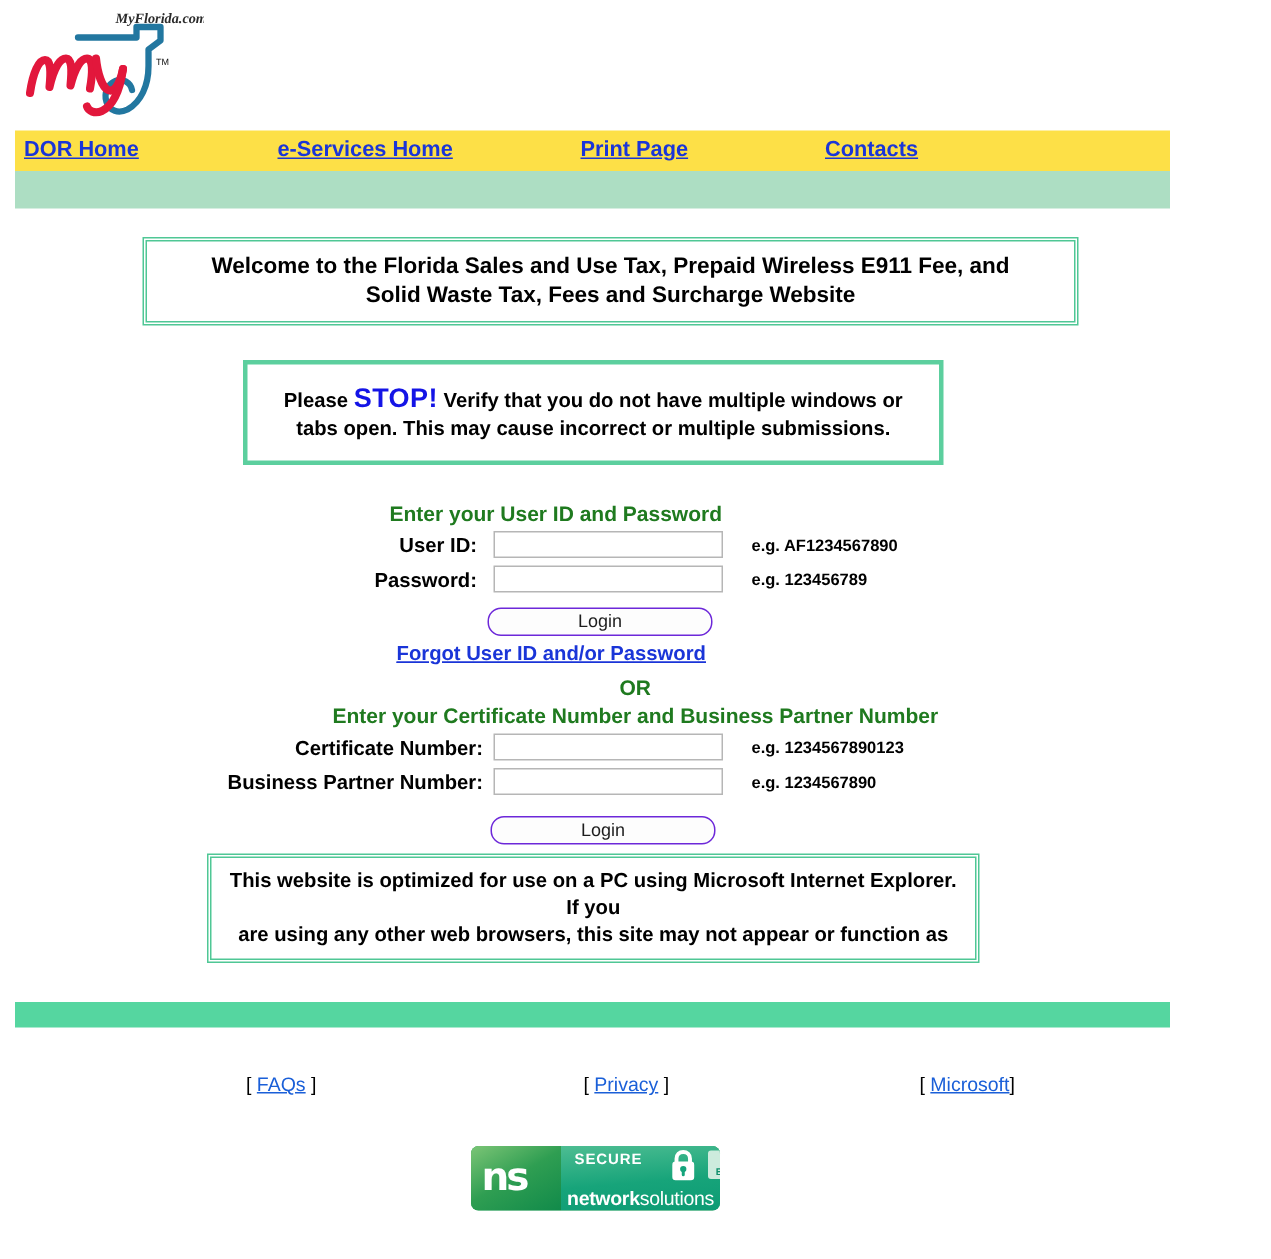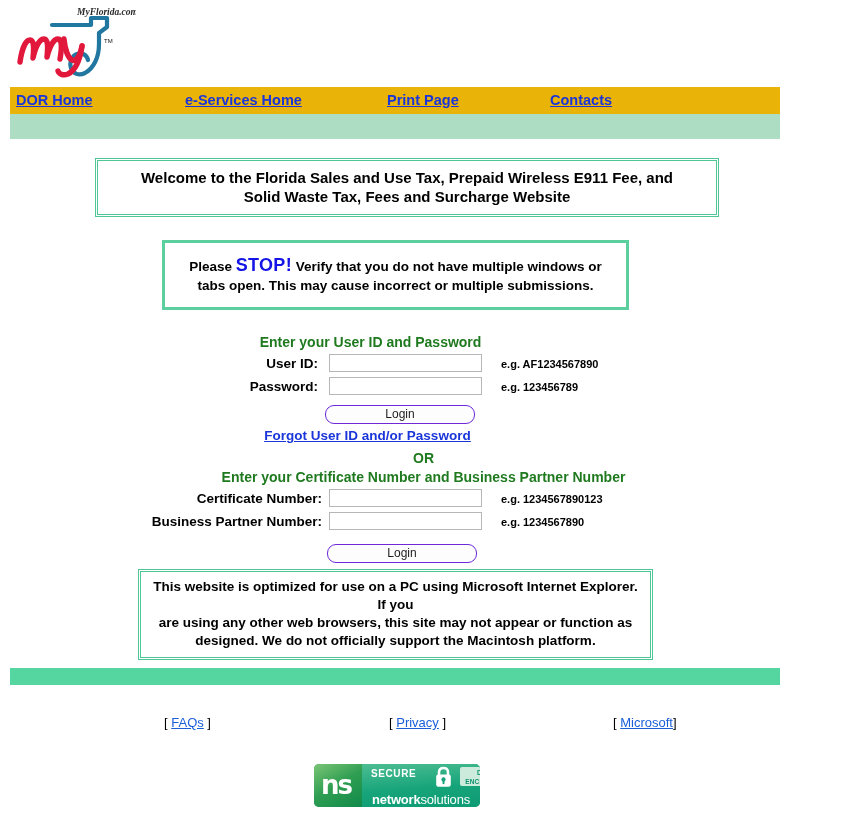--- a/index.html
+++ b/index.html
@@ -51,21 +51,21 @@
     margin-top: -1px;
   }
 
   
   .navbar {
     position: absolute;
     left: 10px;
     top: 87px;
     width: 770px;
     height: 36px;
-    background: #eab308;
+    background: #fde047;
   }
   .navbar a {
     position: absolute;
     top: 5px;
     font-size: 14.5px;
     font-weight: bold;
     color: #1a35d8;
     text-decoration: underline;
     white-space: nowrap;
   }
@@ -281,21 +281,21 @@
     left: 314px;
     top: 764px;
     width: 166px;
     height: 43px;
     border-radius: 5px;
     overflow: hidden;
     background: #1f9d55;
     display: flex;
   }
   .seal-left {
-    width: 48px;
+    width: 60px;
     height: 43px;
     background: linear-gradient(150deg, #7cc576 0%, #2f9e52 48%, #118a4a 100%);
     position: relative;
     flex: none;
     text-align: center;
   }
   .seal-ns {
     position: absolute;
     left: 7px;
     top: 7px;
@@ -450,21 +450,20 @@
     <div class="field-label">Business Partner Number:</div>
     <input class="field-input" type="text" placeholder="" style="">
     <div class="field-hint">e.g. 1234567890</div>
   </div>
 
   <button class="login-button btn-2">Login</button>
 
   <div class="browser-box">
     <div>This website is optimized for use on a PC using Microsoft Internet Explorer. If you</div>
     <div>are using any other web browsers, this site may not appear or function as</div>
-    <div>designed. We do not officially support the Macintosh platform.</div>
   </div>
 </div>
 
 <div class="footer-bar"></div>
 
 <div class="footer-links">
   <span class="footer-link-wrap fl-0"><span>[ </span><a href="#">FAQs</a><span> ]</span></span>
 
   <span class="footer-link-wrap fl-1"><span>[ </span><a href="#">Privacy</a><span> ]</span></span>
 

